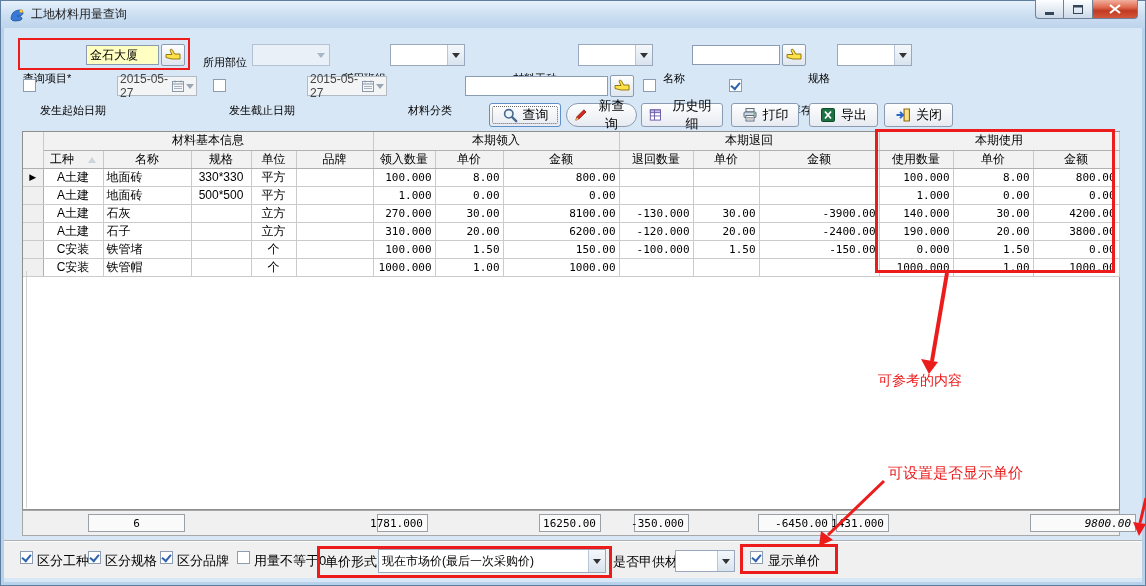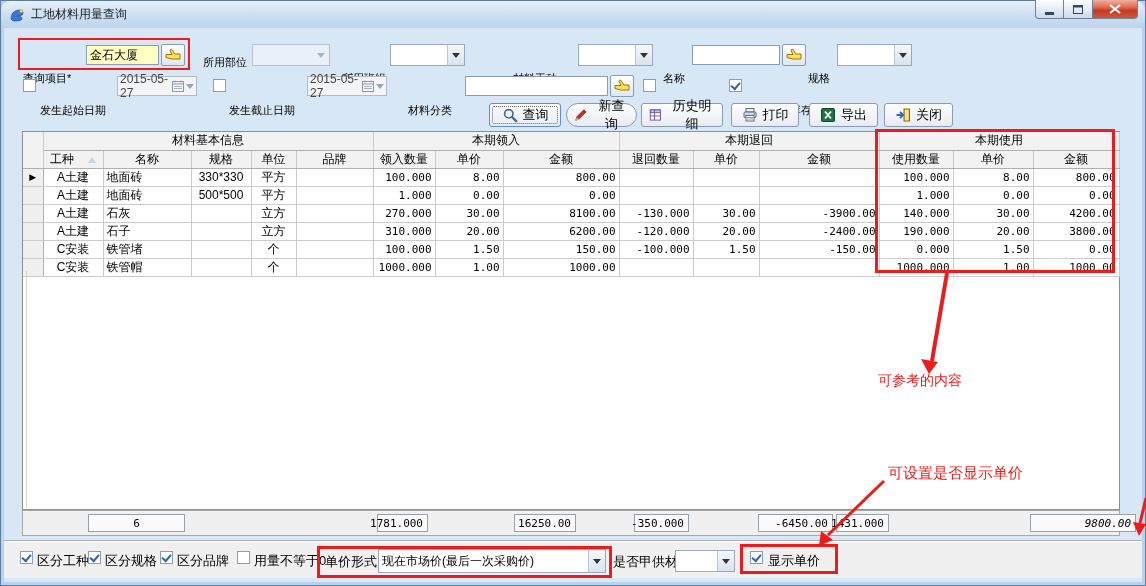--- a/index.html
+++ b/index.html
@@ -4,21 +4,21 @@
 <title>工地材料用量查询</title>
 <style>
   html,body{margin:0;padding:0;background:#fff;}
   *{box-sizing:border-box;}
   body{font-family:"Liberation Sans","DejaVu Sans",sans-serif;}
   .window{position:relative;width:1146px;height:586px;background:#b9d2ec;overflow:hidden;
           box-shadow:inset 0 0 0 1px #5e7d9f;}
   
   .titlebar{position:absolute;left:1px;top:1px;right:1px;height:27px;
             background:linear-gradient(#e6f1fb,#cfe1f3 45%,#bdd4ec);
-            display:flex;align-items:center;padding-left:8px;border-radius:9px;}
+            display:flex;align-items:center;padding-left:8px;}
   .title-text{font-size:12px;color:#1a1a1a;margin-left:6px;}
   .winbtns{position:absolute;top:0;right:8px;display:flex;}
   .wbtn{height:19px;border:1px solid #6e829a;border-top:none;display:flex;align-items:center;justify-content:center;
         background:linear-gradient(#fdfeff,#e8eef5 45%,#ccd9e8);}
   .wbtn.min{width:29px;border-radius:0 0 0 4px;}
   .wbtn.max{width:29px;border-left:none;}
   .wbtn.close{width:45px;border-left:none;border-radius:0 0 4px 0;
         background:linear-gradient(#f0b0a0,#e06a50 40%,#c03a22 60%,#d4573a);}
   .minglyph{width:9px;height:3px;background:#35465a;margin-top:8px;}
   
@@ -395,21 +395,21 @@
             <td class="al-right num">1000.00</td>
           </tr>
         </tbody>
     </table>
     <div class="selline"></div>
   </div>
 
   <div class="sumstrip"></div>
   <div class="sumbox center" style="left:88px;width:97px;">6</div>
   <div class="sumbox" style="left:377px;width:51px;">1781.000</div>
-  <div class="sumbox" style="left:514px;width:62px;">16250.00</div>
+  <div class="sumbox" style="left:539px;width:62px;">16250.00</div>
   <div class="sumbox" style="left:634px;width:55px;">-350.000</div>
   <div class="sumbox" style="left:758px;width:75px;">-6450.00</div>
   <div class="sumbox" style="left:836px;width:53px;">1431.000</div>
   <div class="sumbox" style="left:1030px;width:106px;font-style:italic;">9800.00</div>
 
   <div class="footer"></div>
   <span class="cb checked" style="left:20px;top:551px;"></span>
   <span class="flbl" style="left:37px;top:552px;">区分工种</span>
   <span class="cb checked" style="left:88px;top:551px;"></span>
   <span class="flbl" style="left:105px;top:552px;">区分规格</span>

